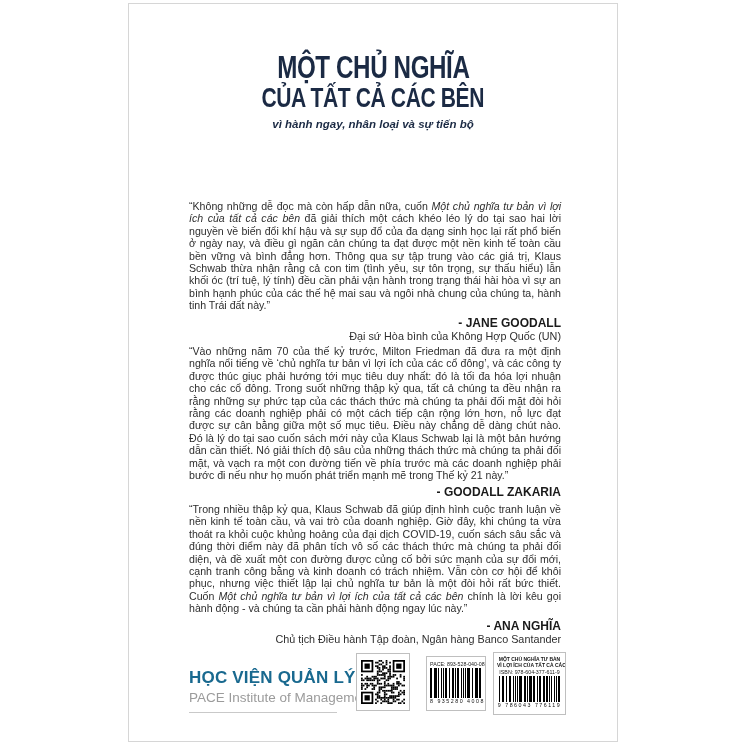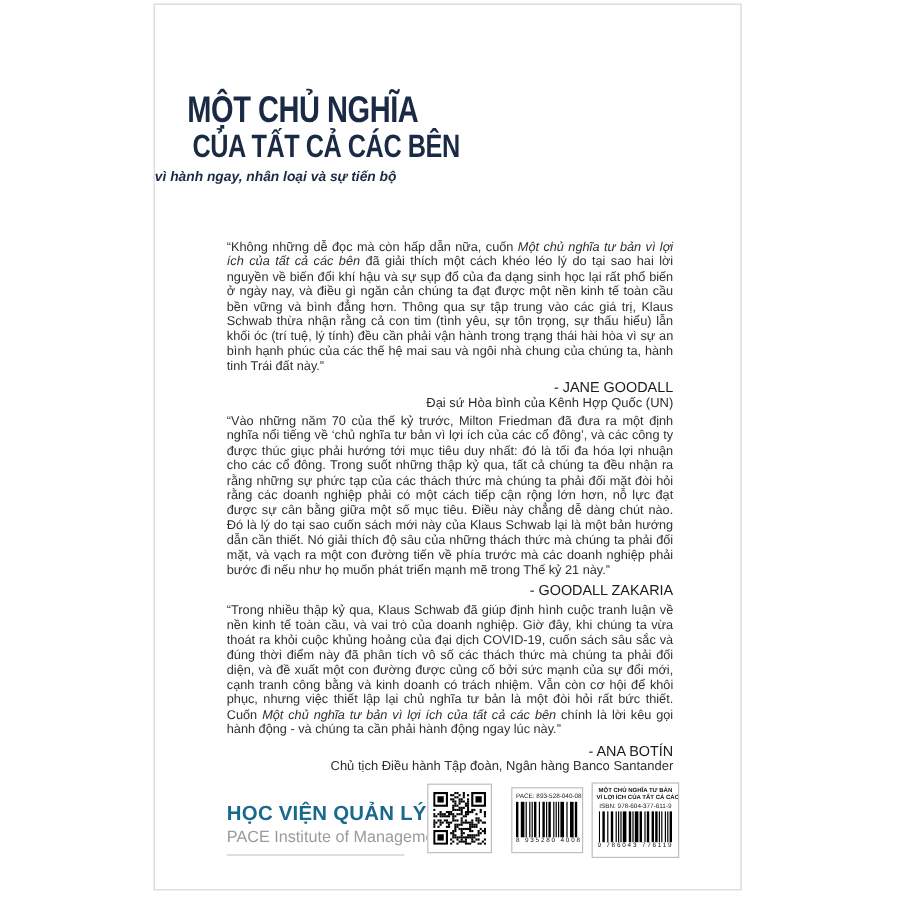--- a/index.html
+++ b/index.html
@@ -1,28 +1,28 @@
 <!DOCTYPE html>
 <html><head>
 <meta charset="utf-8">
 <style>
   html,body{margin:0;padding:0;width:750px;height:750px;background:#ffffff;
     font-family:"Liberation Sans","DejaVu Sans",sans-serif;}
   .page{position:absolute;left:128px;top:3px;width:490px;height:739px;
     background:#ffffff;border:1px solid #d6d6d6;box-sizing:border-box;}
   
-  .title-block{position:absolute;top:72px;left:0;width:100%;color:#1b2a44;}
+  .title-block{position:absolute;top:48px;left:0;width:100%;text-align:center;color:#1b2a44;}
   .t-line{line-height:1.04;font-weight:bold;}
   .condense{display:inline-block;transform:scaleX(0.78);transform-origin:50% 50%;white-space:nowrap;letter-spacing:-0.5px;}
   .t1{font-size:31px;} .t2{font-size:29px;} .t3{font-size:27px;text-decoration:underline;}
   .subtitle{margin-top:6px;font-size:11.5px;font-weight:bold;font-style:italic;line-height:13px;color:#1b2a44;}
   
   .quote{position:absolute;left:60px;width:372px;color:#2e2e2e;}
   .q-text{font-size:10.6px;line-height:12.4px;text-align:justify;}
-  .q-author{margin-top:4px;font-size:12px;font-weight:normal;text-align:right;color:#1a1a1a;}
+  .q-author{margin-top:4px;font-size:12px;font-weight:bold;text-align:right;color:#1a1a1a;}
   .q-role{font-size:10.8px;line-height:12.6px;text-align:right;color:#2e2e2e;}
   .q1{top:196px;} .q2{top:341px;} .q3{top:499px;}
   
   .logo{position:absolute;left:60px;top:664px;}
   .logo-vi{font-size:17px;font-weight:bold;color:#19698f;letter-spacing:0.2px;}
   .logo-en{font-size:13.5px;color:#9b9b9b;margin-top:2px;}
   .logo-rule{margin-top:7px;width:148px;height:1px;background:#c9c9c9;}
   .qr-box{position:absolute;left:227px;top:649px;width:54px;height:58px;border:1px solid #bfbfbf;
     box-sizing:border-box;display:flex;align-items:center;justify-content:center;background:#fff;}
   .bc-box{position:absolute;border:1px solid #bfbfbf;box-sizing:border-box;background:#fff;
@@ -43,31 +43,31 @@
     <div class="t-line t1"><span class="condense">MỘT CHỦ NGHĨA</span></div>
     <div class="t-line t3"><span class="condense">CỦA TẤT CẢ CÁC BÊN</span></div>
     <div class="subtitle">
       <div>vì hành ngay, nhân loại và sự tiến bộ</div>
     </div>
   </div>
 
   <div class="quote q1">
     <div class="q-text"><span>“Không những dễ đọc mà còn hấp dẫn nữa, cuốn </span><i>Một chủ nghĩa tư bản vì lợi ích của tất cả các bên</i><span> đã giải thích một cách khéo léo lý do tại sao hai lời nguyền về biến đổi khí hậu và sự sụp đổ của đa dạng sinh học lại rất phổ biến ở ngày nay, và điều gì ngăn cản chúng ta đạt được một nền kinh tế toàn cầu bền vững và bình đẳng hơn. Thông qua sự tập trung vào các giá trị, Klaus Schwab thừa nhận rằng cả con tim (tình yêu, sự tôn trọng, sự thấu hiểu) lẫn khối óc (trí tuệ, lý tính) đều cần phải vận hành trong trạng thái hài hòa vì sự an bình hạnh phúc của các thế hệ mai sau và ngôi nhà chung của chúng ta, hành tinh Trái đất này.”</span></div>
     <div class="q-author">- JANE GOODALL</div>
-    <div class="q-role">Đại sứ Hòa bình của Kênh Hợp Quốc (UN)</div>
+    <div class="q-role">Đại sứ Hòa bình của Không Hợp Quốc (UN)</div>
   </div>
 
   <div class="quote q2">
     <div class="q-text"><span>“Vào những năm 70 của thế kỷ trước, Milton Friedman đã đưa ra một định nghĩa nổi tiếng về ‘chủ nghĩa tư bản vì lợi ích của các cổ đông’, và các công ty được thúc giục phải hướng tới mục tiêu duy nhất: đó là tối đa hóa lợi nhuận cho các cổ đông. Trong suốt những thập kỷ qua, tất cả chúng ta đều nhận ra rằng những sự phức tạp của các thách thức mà chúng ta phải đối mặt đòi hỏi rằng các doanh nghiệp phải có một cách tiếp cận rộng lớn hơn, nỗ lực đạt được sự cân bằng giữa một số mục tiêu. Điều này chẳng dễ dàng chút nào. Đó là lý do tại sao cuốn sách mới này của Klaus Schwab lại là một bản hướng dẫn cần thiết. Nó giải thích độ sâu của những thách thức mà chúng ta phải đối mặt, và vạch ra một con đường tiến về phía trước mà các doanh nghiệp phải bước đi nếu như họ muốn phát triển mạnh mẽ trong Thế kỷ 21 này.”</span></div>
     <div class="q-author">- GOODALL ZAKARIA</div>
   </div>
 
   <div class="quote q3">
     <div class="q-text"><span>“Trong nhiều thập kỷ qua, Klaus Schwab đã giúp định hình cuộc tranh luận về nền kinh tế toàn cầu, và vai trò của doanh nghiệp. Giờ đây, khi chúng ta vừa thoát ra khỏi cuộc khủng hoảng của đại dịch COVID-19, cuốn sách sâu sắc và đúng thời điểm này đã phân tích vô số các thách thức mà chúng ta phải đối diện, và đề xuất một con đường được củng cố bởi sức mạnh của sự đổi mới, cạnh tranh công bằng và kinh doanh có trách nhiệm. Vẫn còn cơ hội để khôi phục, nhưng việc thiết lập lại chủ nghĩa tư bản là một đòi hỏi rất bức thiết. Cuốn </span><i>Một chủ nghĩa tư bản vì lợi ích của tất cả các bên</i><span> chính là lời kêu gọi hành động - và chúng ta cần phải hành động ngay lúc này.”</span></div>
-    <div class="q-author">- ANA BOTÍN</div>
+    <div class="q-author">- ANA NGHĨA</div>
     <div class="q-role">Chủ tịch Điều hành Tập đoàn, Ngân hàng Banco Santander</div>
   </div>
 
   <div class="logo">
     <div class="logo-vi">HỌC VIỆN QUẢN LÝ PACE</div>
     <div class="logo-en">PACE Institute of Management</div>
     <div class="logo-rule"></div>
   </div>
 
   <div class="qr-box">

